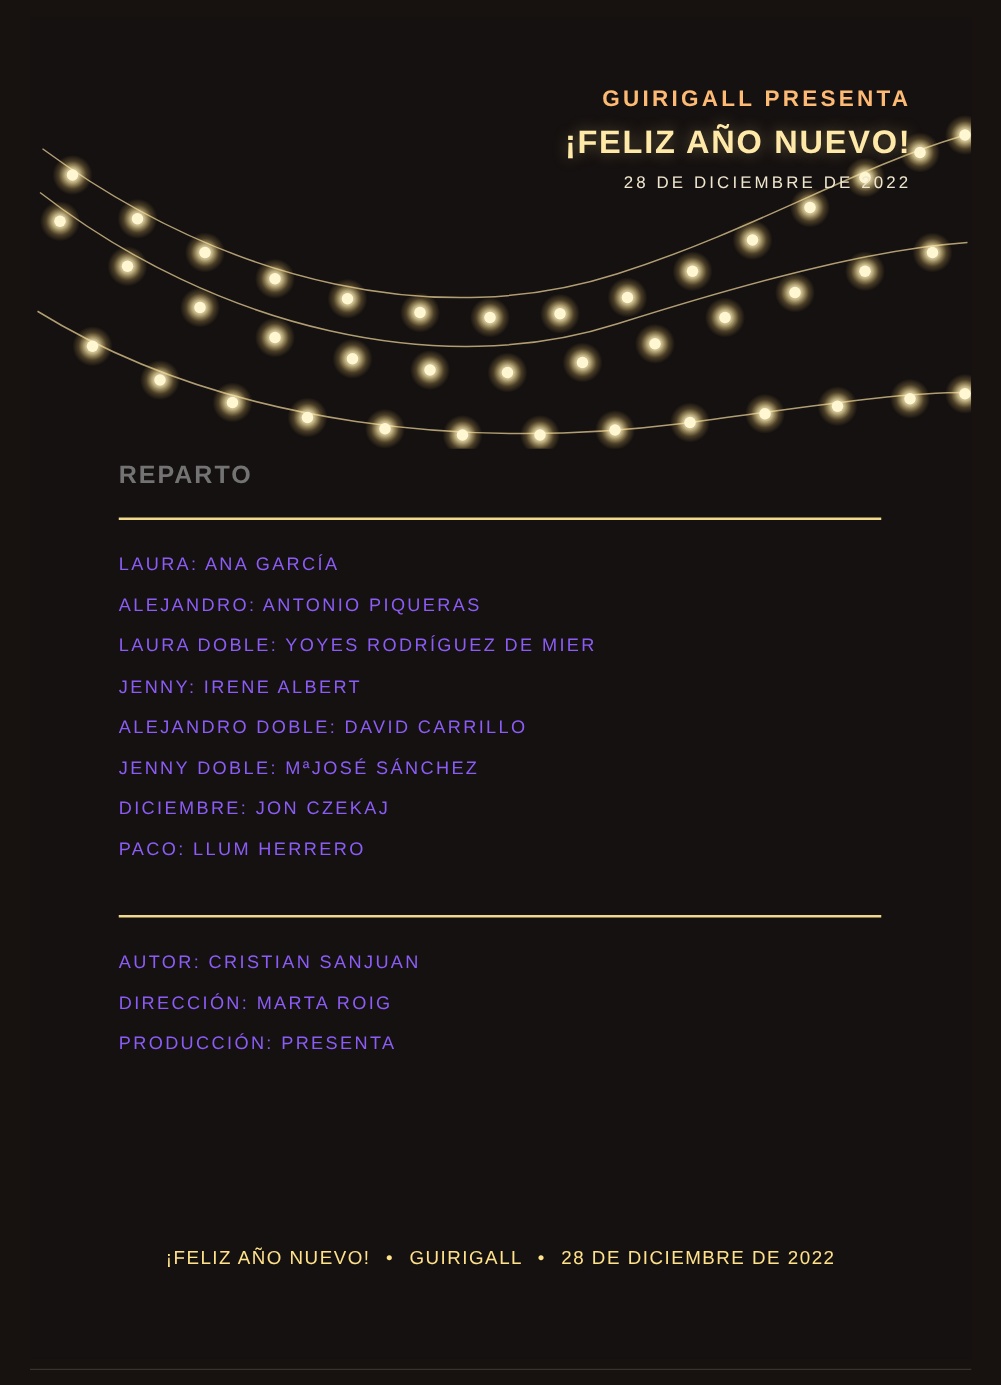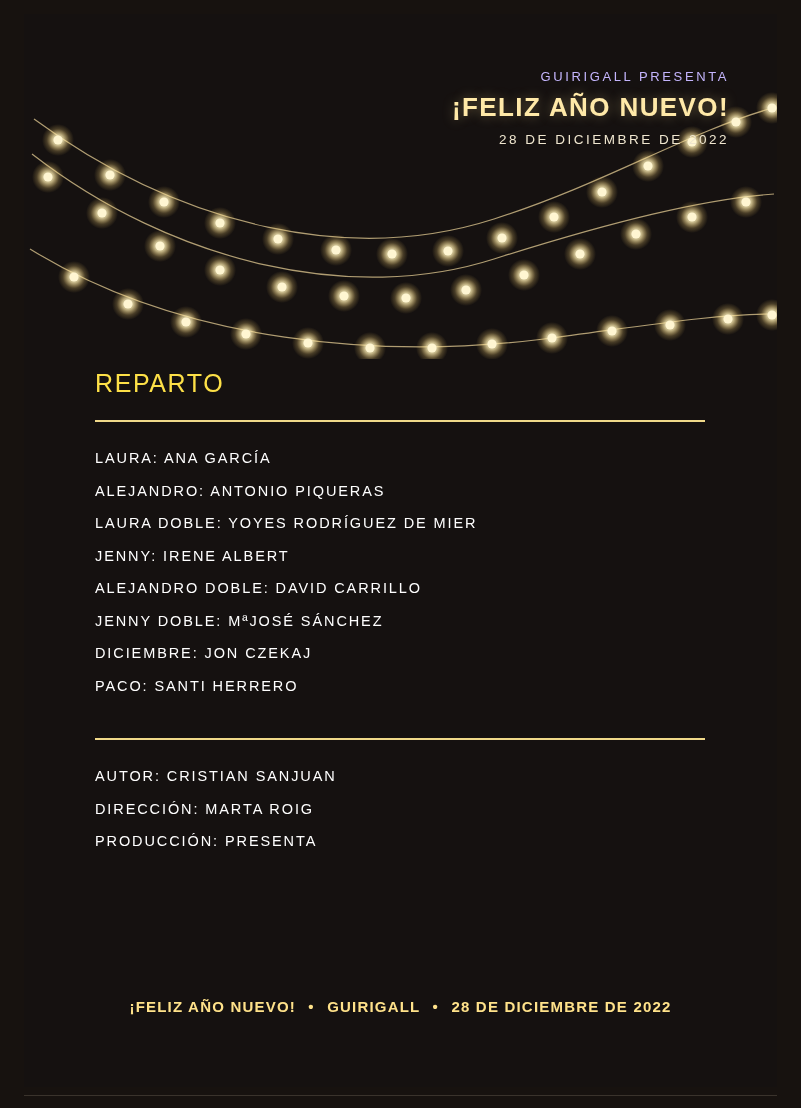--- a/index.html
+++ b/index.html
@@ -46,24 +46,24 @@
 
   
   .header {
     position: absolute;
     right: 48px;
     top: 55px;
     text-align: right;
     z-index: 5;
   }
   .presenta {
-    color: #c4b5fd;
-    font-size: 13px;
+    color: #fdba74;
+    font-size: 18px;
     letter-spacing: 2.6px;
-    font-weight: normal;
+    font-weight: bold;
     margin: 0 0 8px 0;
   }
   .title-main {
     color: #ffe9a8;
     font-size: 26px;
     font-weight: bold;
     letter-spacing: 1.4px;
     margin: 0 0 9px 0;
     text-shadow: 0 0 12px rgba(255,225,150,.35);
   }
@@ -75,50 +75,50 @@
   }
 
   
   .content {
     position: absolute;
     left: 71px;
     top: 355px;
     width: 612px;
   }
   .section-title {
-    color: #fde047;
-    font-size: 25px;
-    font-weight: normal;
+    color: #737373;
+    font-size: 20px;
+    font-weight: bold;
     letter-spacing: 1.6px;
     margin: 0 0 22px 0;
   }
   .rule {
     height: 2px;
     background: #f0d98a;
     width: 610px;
     margin: 0 0 28px 0;
   }
   .entry {
-    color: #ffffff;
+    color: #8b5cf6;
     font-size: 14.5px;
     letter-spacing: 1.9px;
     margin: 0 0 16.5px 0;
     white-space: nowrap;
   }
   .section-gap { height: 28px; }
 
   .footer {
     position: absolute;
     left: 0;
     right: 0;
     bottom: 72px;
     text-align: center;
     color: #ffe28a;
     font-size: 15px;
-    font-weight: bold;
+    font-weight: normal;
     letter-spacing: 1.2px;
   }
   .footer .dot {
     color: #ffe28a;
     padding: 0 7px;
   }
   .bottom-line {
     position: absolute;
     left: 24px;
     right: 24px;
@@ -211,21 +211,21 @@
       <h2 class="section-title">REPARTO</h2>
       <div class="rule"></div>
 
       <p class="entry">LAURA: ANA GARCÍA</p>
       <p class="entry">ALEJANDRO: ANTONIO PIQUERAS</p>
       <p class="entry">LAURA DOBLE: YOYES RODRÍGUEZ DE MIER</p>
       <p class="entry">JENNY: IRENE ALBERT</p>
       <p class="entry">ALEJANDRO DOBLE: DAVID CARRILLO</p>
       <p class="entry">JENNY DOBLE: MªJOSÉ SÁNCHEZ</p>
       <p class="entry">DICIEMBRE: JON CZEKAJ</p>
-      <p class="entry">PACO: SANTI HERRERO</p>
+      <p class="entry">PACO: LLUM HERRERO</p>
 
       <div class="section-gap"></div>
 
       <div class="rule"></div>
 
       <p class="entry">AUTOR: CRISTIAN SANJUAN</p>
       <p class="entry">DIRECCIÓN: MARTA ROIG</p>
       <p class="entry">PRODUCCIÓN: PRESENTA</p>
     </div>
 

